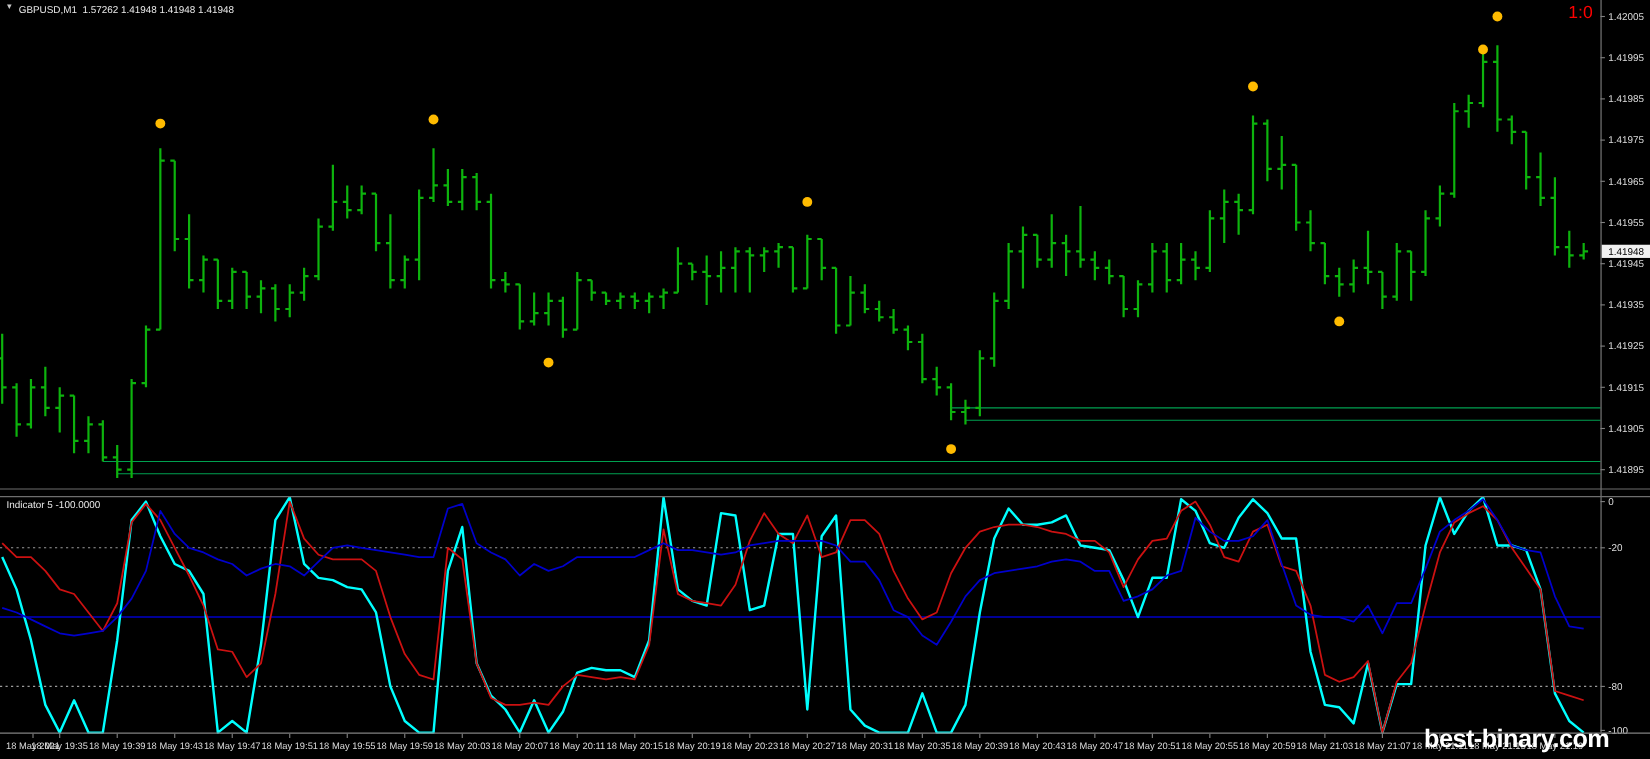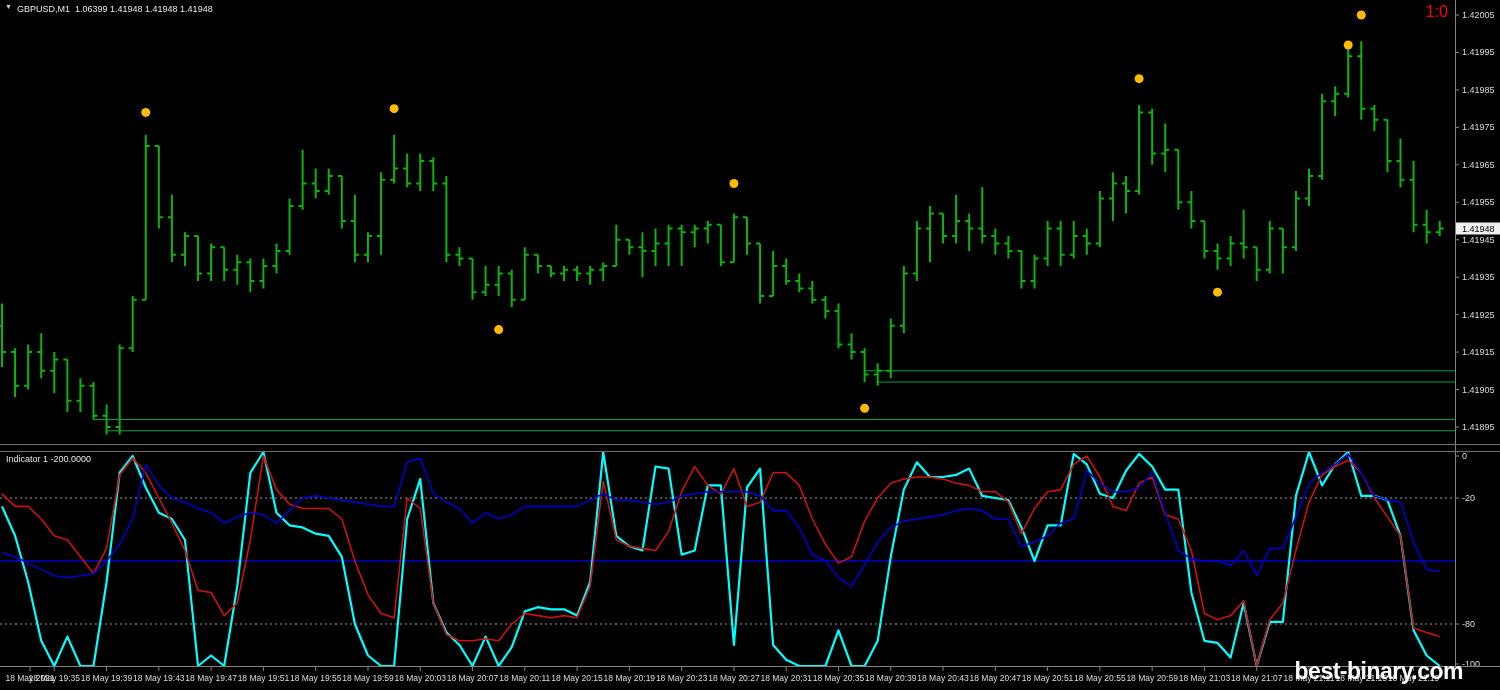--- a/index.html
+++ b/index.html
@@ -140,17 +140,17 @@
       </g>
     <g id="g-borders">
         <line x1="1455.5" y1="0" x2="1455.5" y2="666" stroke="#828282"></line>
         <line x1="0" y1="444.5" x2="1500" y2="444.5" stroke="#6e6e6e"></line>
         <line x1="0" y1="451.5" x2="1500" y2="451.5" stroke="#6e6e6e"></line>
         <line x1="0" y1="666.5" x2="1500" y2="666.5" stroke="#828282"></line>
       </g>
   </svg>
 
   <span id="symbol-collapse">▼</span>
-  <div class="overlay" id="title-bar">GBPUSD,M1  1.06399 1.41948 1.41948 1.41948</div>
+  <div class="overlay" id="title-bar">GBPUSD,M1  1.57262 1.41948 1.41948 1.41948</div>
   <div id="ratio-label">1:0</div>
-  <div class="overlay" id="indicator-label">Indicator 1 -200.0000</div>
+  <div class="overlay" id="indicator-label">Indicator 5 -100.0000</div>
   <div id="watermark">best-binary.com</div>
 </div>
 
 </body></html>

